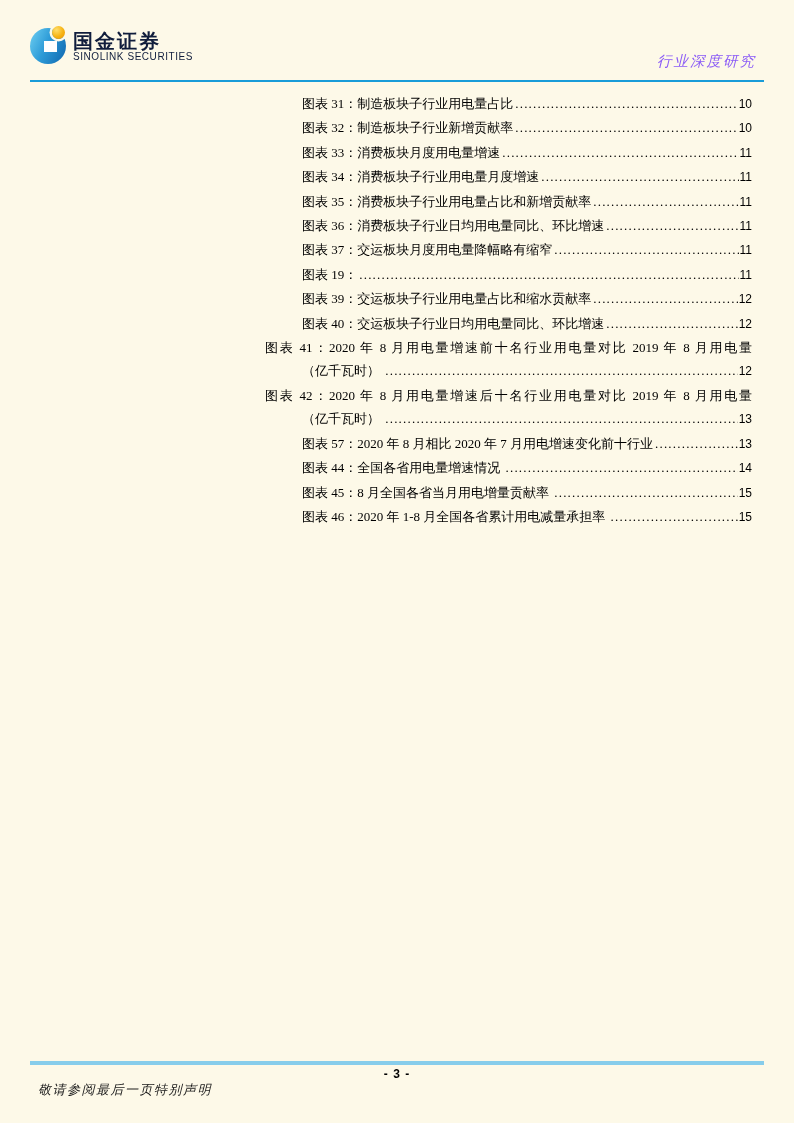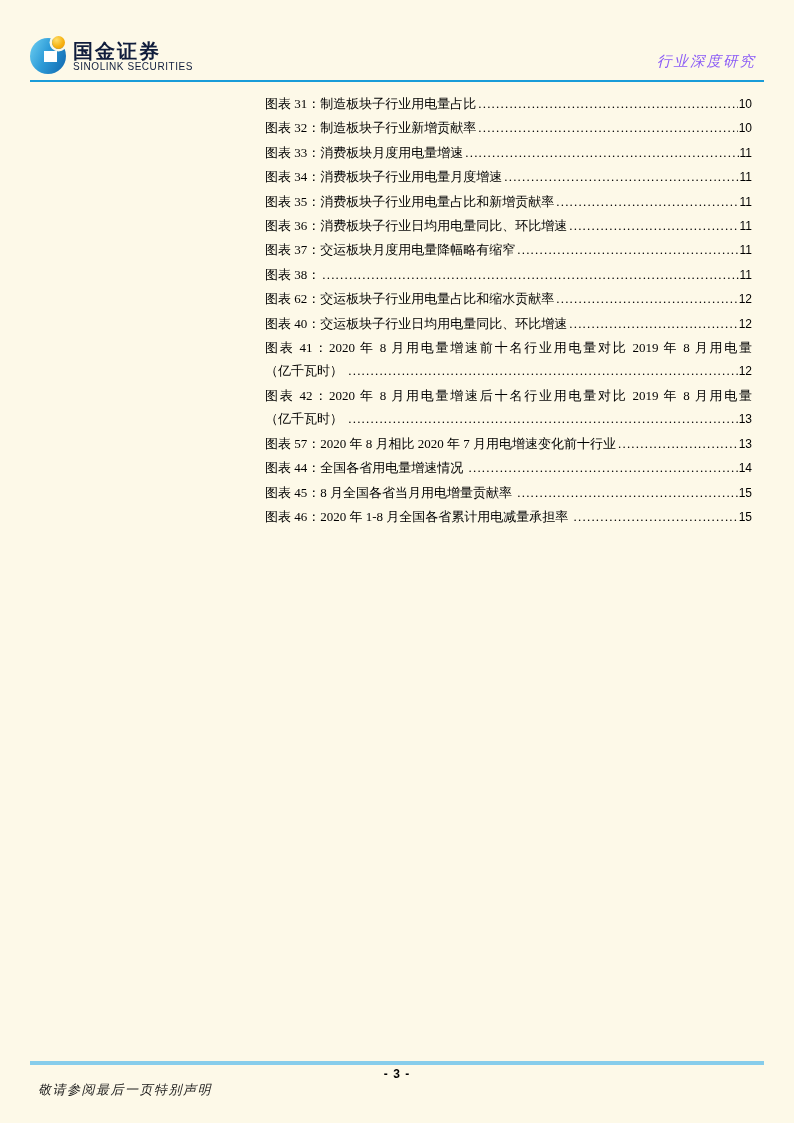--- a/index.html
+++ b/index.html
@@ -7,21 +7,21 @@
   body {
     width: 794px; height: 1123px;
     position: relative;
     font-family: "Liberation Serif", "DejaVu Serif", serif;
     color: #111;
     overflow: hidden;
   }
   .page { position: absolute; inset: 0; }
 
   
-  .logo { position: absolute; top: 38px; left: 30px; display: flex; align-items: center; }
+  .logo { position: absolute; top: 28px; left: 30px; display: flex; align-items: center; }
   .logo-icon { position: relative; width: 36px; height: 36px; margin-right: 7px; }
   .logo-ring {
     position: absolute; inset: 0; border-radius: 50%;
     background: linear-gradient(115deg, #6FD0F2 0%, #2E9CD8 45%, #0F66AE 100%);
     display: block;
   }
   .logo-notch {
     position: absolute; left: 38%; top: 35%; width: 36%; height: 32%;
     background: #FFFFFF; display: block;
   }
@@ -49,21 +49,21 @@
   .header-rule {
     position: absolute; top: 80px; left: 30px; right: 30px; height: 2px;
     background: #199CD8;
   }
 
   
   .toc {
     position: absolute; top: 92px; left: 265px; width: 487px;
     font-size: 13px; line-height: 23.4px; color: #000;
   }
-  .toc-row { display: flex; align-items: baseline; }
+  .toc-row { display: flex; align-items: baseline; margin-left: 37px; }
   .toc-label, .toc-title { white-space: pre; }
   .toc-leader {
     flex: 1 1 auto; min-width: 0;
     overflow: hidden; white-space: nowrap;
     letter-spacing: 1.2px; margin: 0 1px 0 2px;
   }
   .toc-page { white-space: nowrap; font-family: Liberation Sans, sans-serif; font-size: 12px; }
   .toc-fullline {
     width: 100%;
     text-align: justify;
@@ -144,26 +144,26 @@
         <span class="toc-leader">............................................................................................................................................................................................................................</span>
         <span class="toc-page">11</span>
       </div>
       <div class="toc-row">
         <span class="toc-label">图表 37：</span>
         <span class="toc-title">交运板块月度用电量降幅略有缩窄</span>
         <span class="toc-leader">............................................................................................................................................................................................................................</span>
         <span class="toc-page">11</span>
       </div>
       <div class="toc-row">
-        <span class="toc-label">图表 38：</span>
-        <span class="toc-leader">............................................................................................................................................................................................................................</span>
-        <span class="toc-page">11</span>
-      </div>
-      <div class="toc-row">
-        <span class="toc-label">图表 62：</span>
+        <span class="toc-label">图表 19：</span>
+        <span class="toc-leader">............................................................................................................................................................................................................................</span>
+        <span class="toc-page">11</span>
+      </div>
+      <div class="toc-row">
+        <span class="toc-label">图表 39：</span>
         <span class="toc-title">交运板块子行业用电量占比和缩水贡献率</span>
         <span class="toc-leader">............................................................................................................................................................................................................................</span>
         <span class="toc-page">12</span>
       </div>
       <div class="toc-row">
         <span class="toc-label">图表 40：</span>
         <span class="toc-title">交运板块子行业日均用电量同比、环比增速</span>
         <span class="toc-leader">............................................................................................................................................................................................................................</span>
         <span class="toc-page">12</span>
       </div>

